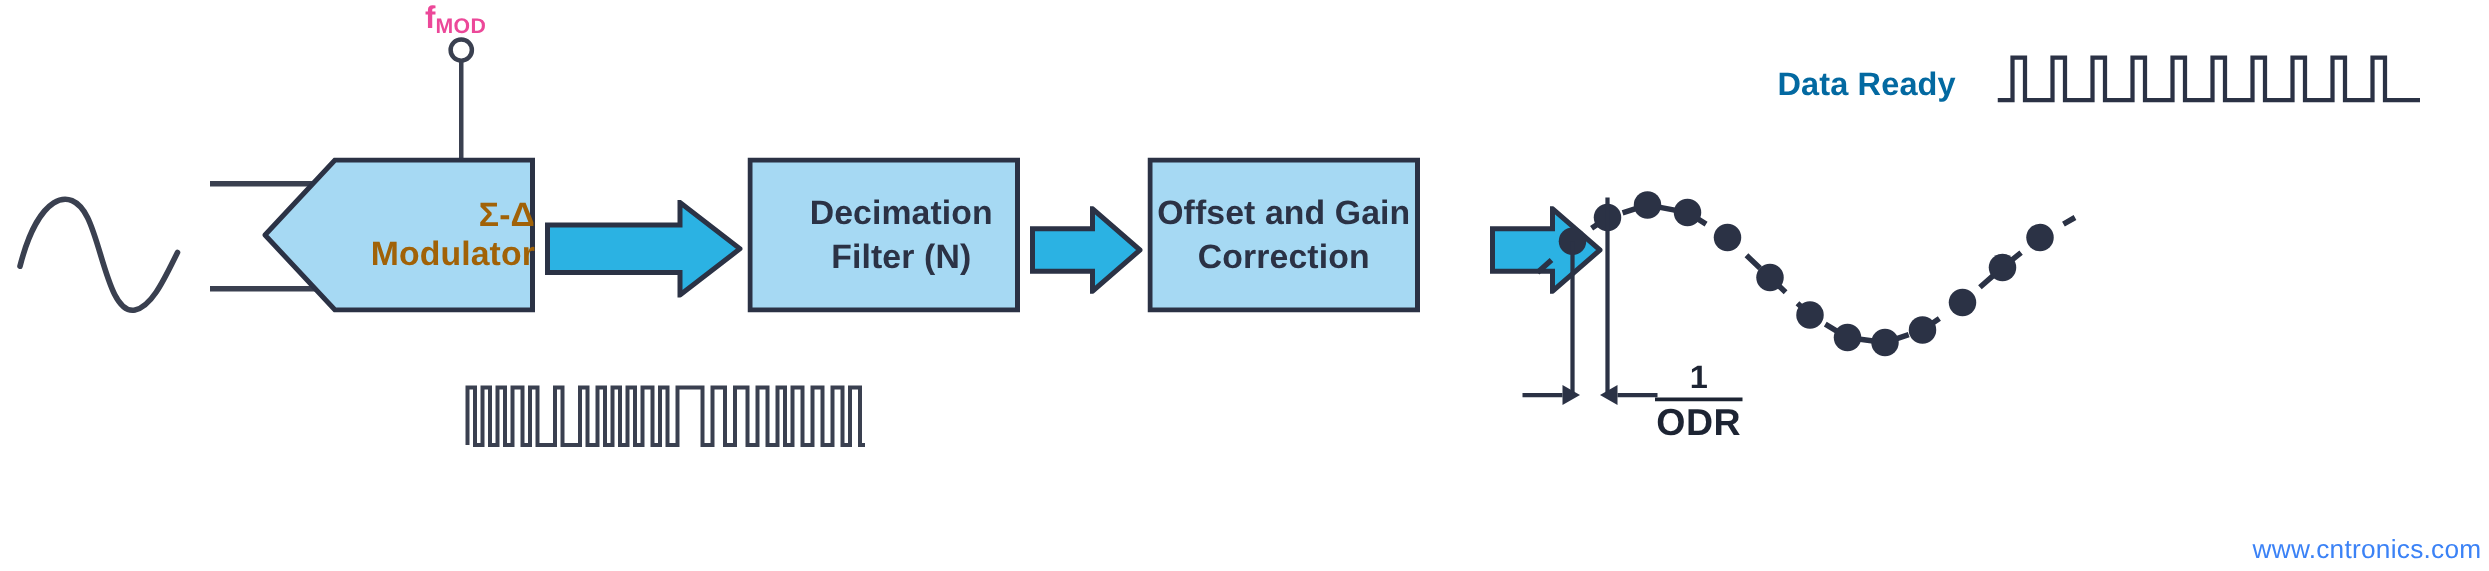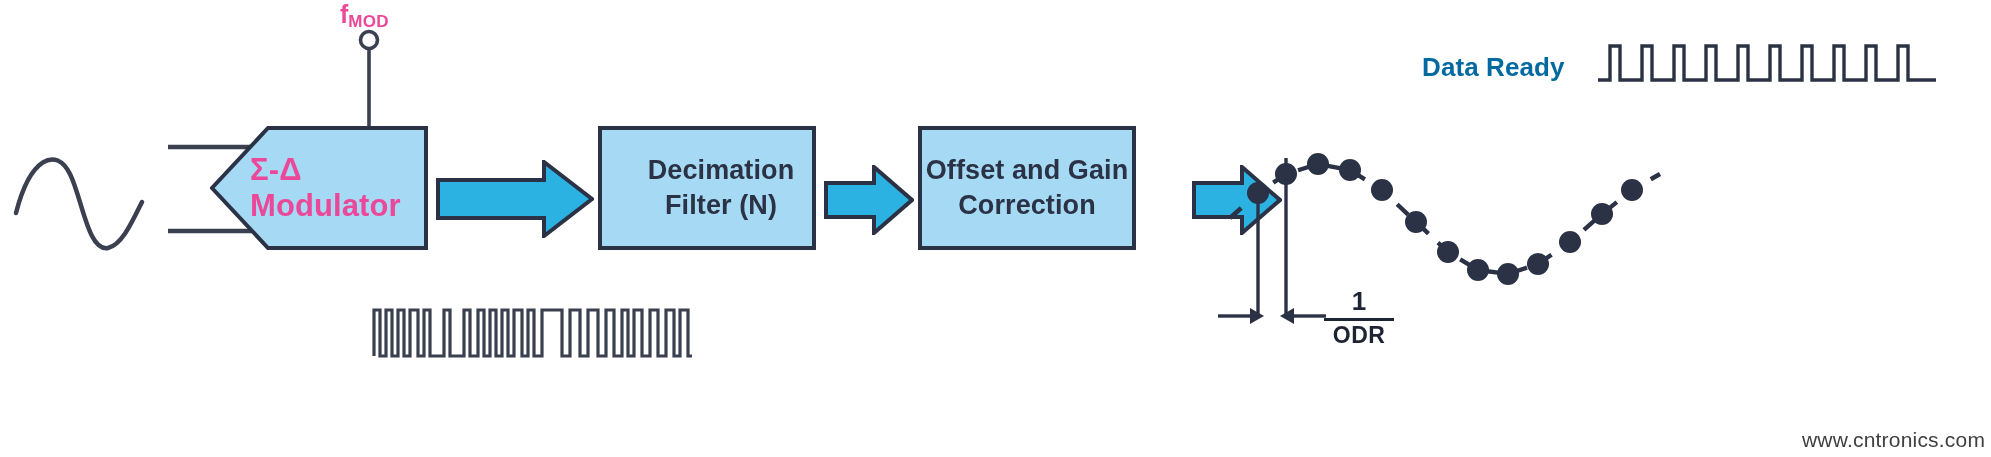--- a/index.html
+++ b/index.html
@@ -15,22 +15,22 @@
     text-align:center;
     color:#2b3245;
     font-size:27px;font-weight:bold;line-height:1.28;
     letter-spacing:.1px;
     white-space:pre-line;
     pointer-events:none;
   }
   .sd-label{
     position:absolute;left:40px;right:0;top:50%;
     transform:translateY(-50%);
-    text-align:left;color:#ec4899;
-    font-size:31px;font-weight:bold;letter-spacing:.1px;
+    text-align:right;color:#a16207;
+    font-size:27px;font-weight:bold;letter-spacing:.1px;
   }
 
   
   .fmod{
     position:absolute;color:#ec4899;font-weight:bold;
     font-size:25px;line-height:1;white-space:nowrap;
   }
   .fmod sub{font-size:17px;font-weight:bold;vertical-align:baseline;
             position:relative;top:4px;letter-spacing:.3px;}
 
@@ -40,25 +40,25 @@
     font-size:26px;white-space:nowrap;letter-spacing:.1px;
   }
 
   
   .frac{
     position:absolute;color:#1d2433;font-weight:bold;
     text-align:center;line-height:1;
   }
   .frac .num{font-size:26px;padding-bottom:2px;}
   .frac .bar{height:3px;background:#1d2433;margin:2px 0 3px;}
-  .frac .den{font-size:23px;letter-spacing:.4px;}
+  .frac .den{font-size:30px;letter-spacing:.4px;}
 
   
   .watermark{
-    position:absolute;color:#404040;font-size:21px;
+    position:absolute;color:#3b82f6;font-size:21px;
     white-space:nowrap;letter-spacing:.2px;
   }
   svg{display:block;}
 </style>
 </head>
 <body>
 
 <div id="stage">
 
   <div class="abs" style="left:10px;top:140px;">

